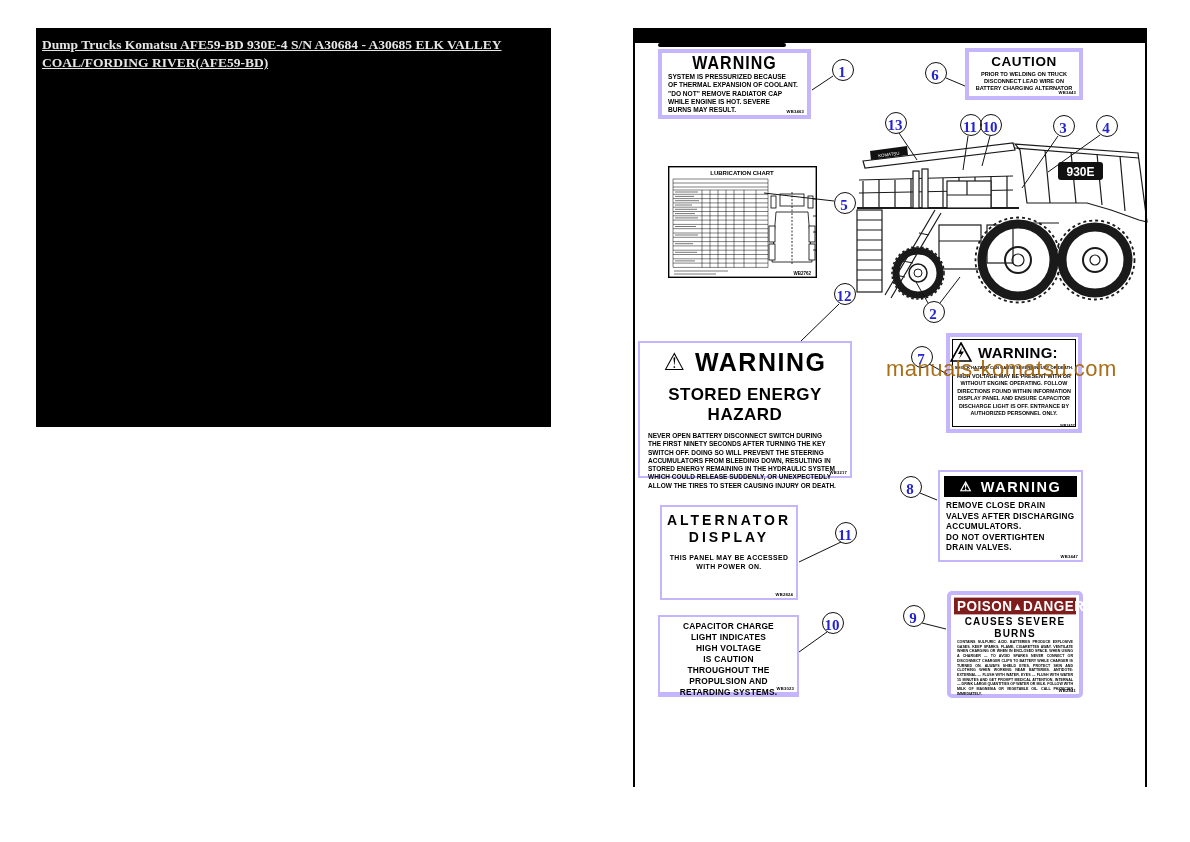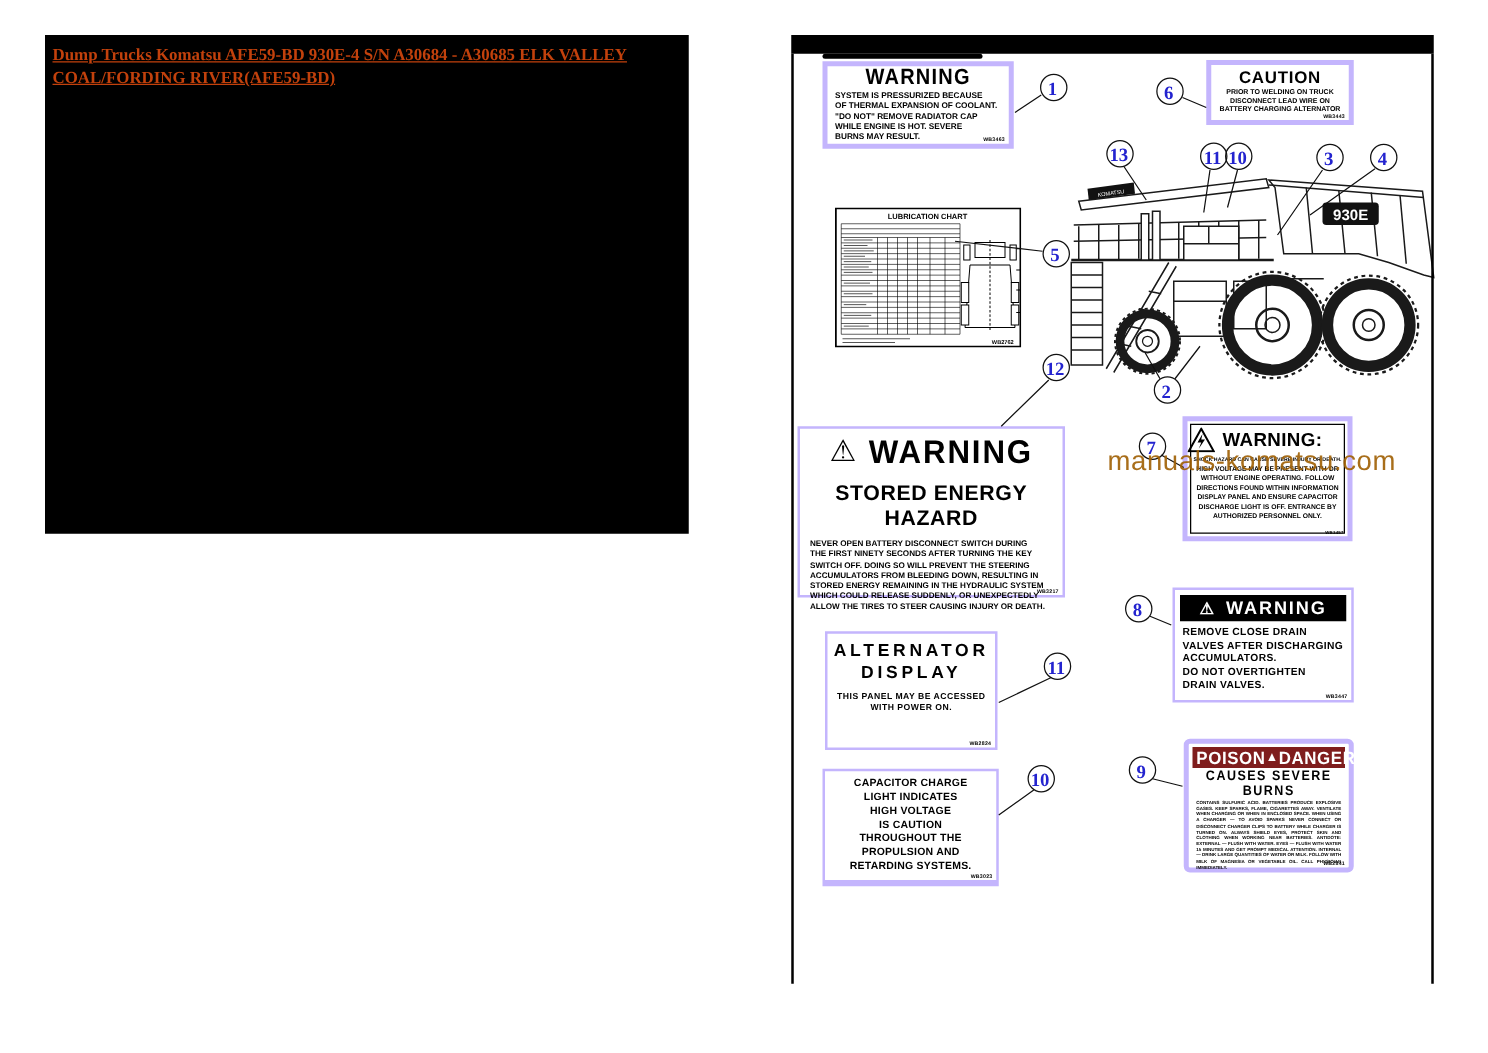--- a/index.html
+++ b/index.html
@@ -1,21 +1,21 @@
 <!DOCTYPE html>
 <html><head>
 <meta charset="utf-8">
 <style>
   html,body{margin:0;padding:0;background:#fff;}
   #screen{position:relative;width:1190px;height:842px;background:#fff;overflow:hidden;
           font-family:"Liberation Sans",sans-serif;color:#000;}
   
   .linkbox{position:absolute;left:36px;top:28px;width:515px;height:399px;background:#000;
            box-sizing:border-box;padding:7px 6px;}
-  .linkbox a{color:#c2410c;font-family:"Liberation Serif",serif;font-weight:bold;
+  .linkbox a{color:#e5e5e5;font-family:"Liberation Serif",serif;font-weight:bold;
              font-size:13.5px;line-height:17px;text-decoration:underline;cursor:pointer;}
   
   .topbar{position:absolute;left:633px;top:28px;width:514px;height:15px;background:#000;z-index:2;}
   .substrip{position:absolute;left:658px;top:43px;width:128px;height:4px;background:#000;border-radius:2px;z-index:2;}
   .vline{position:absolute;top:43px;width:2px;height:744px;background:#000;z-index:2;}
   .vl-l{left:633px;} .vl-r{left:1145px;}
   
   .lbl{position:absolute;background:#fff;border:4px solid #c4b5fd;box-sizing:border-box;
        text-align:center;z-index:3;}
   .code{position:absolute;right:3px;bottom:1px;font-size:4.2px;font-weight:bold;letter-spacing:.2px;}
@@ -46,21 +46,21 @@
   .drain .bar{margin:4px 4px 0 4px;background:#000;color:#fff;height:21px;display:flex;
               align-items:center;justify-content:center;gap:8px;font-size:14.5px;font-weight:bold;letter-spacing:1.5px;}
   .drain .bar .tri{font-size:13px;}
   .drain .b{font-size:8.2px;font-weight:bold;text-align:left;padding-left:6px;line-height:10.6px;margin-top:4px;letter-spacing:.3px;}
   
   .info{left:660px;top:505px;width:138px;height:95px;border-width:2.5px;}
   .info .t{font-size:14px;font-weight:bold;letter-spacing:3px;line-height:17px;}
   .info .t1{margin-top:5px;}
   .info .b{font-size:6.9px;font-weight:bold;line-height:9px;margin-top:7px;letter-spacing:.4px;}
   
-  .cap{left:658px;top:615px;width:141px;height:94px;border-width:2px 2px 5px 2px;}
+  .cap{left:658px;top:615px;width:141px;height:82px;border-width:2px 2px 5px 2px;}
   .cap .b{font-size:8.4px;font-weight:bold;line-height:11px;margin-top:4px;letter-spacing:.2px;}
   
   .poison{left:947px;top:591px;width:136px;height:107px;border-radius:5px;}
   .poison .bar{margin:3px 3px 0 3px;background:#7f1d1d;color:#fff;height:16px;display:flex;
                align-items:center;justify-content:space-between;padding:0 3px;
                font-size:13.5px;font-weight:bold;letter-spacing:.5px;transform:scaleY(1.05);}
   .poison .bar .tri{font-size:10px;color:#fff;}
   .poison .st{font-size:10px;font-weight:bold;letter-spacing:1.2px;margin-top:2px;transform:scaleY(1.1);}
   .poison .b{font-size:3.6px;font-weight:bold;text-align:justify;padding:2px 6px 0 6px;line-height:4.7px;}
   

